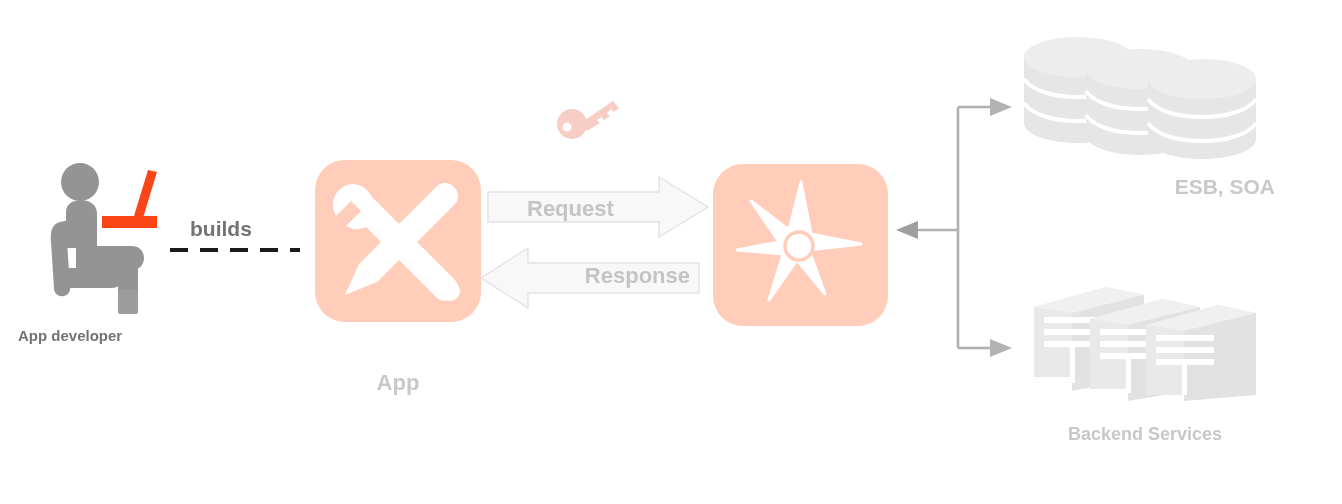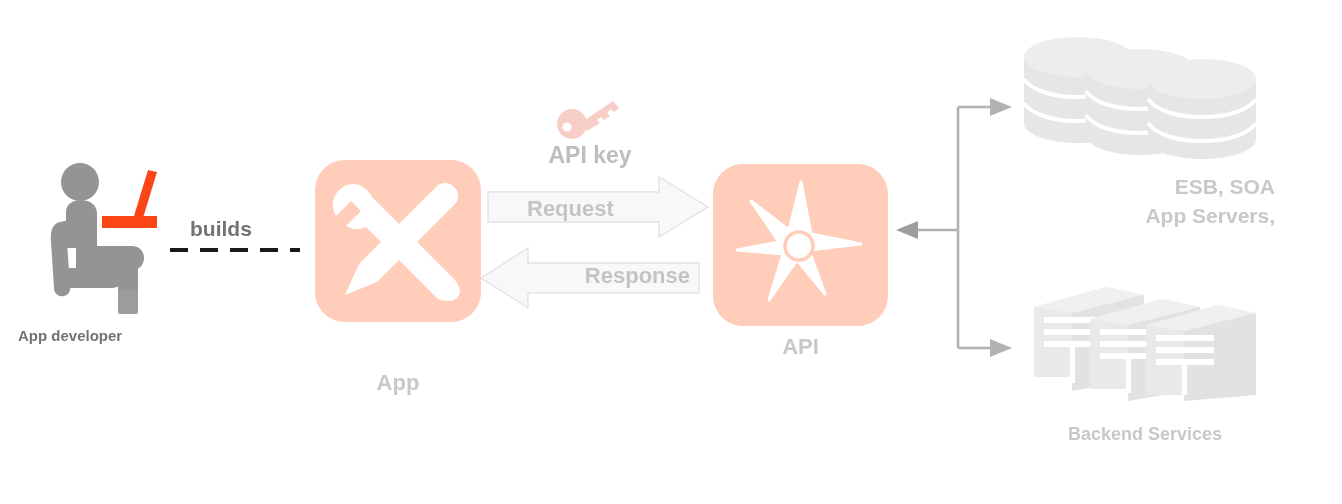--- a/index.html
+++ b/index.html
@@ -168,21 +168,20 @@
 
   <div class="abs" id="api-key-icon">
     <svg width="66" height="42" viewBox="0 0 66 42" xmlns="http://www.w3.org/2000/svg">
       <g fill="#f6cec5">
         <circle cx="16" cy="26" r="15"></circle>
         <circle cx="11" cy="29" r="4.5" fill="#ffffff"></circle>
         <path d="M26,24 L57,3 L63,10 L58,14 L55,11 L51,15 L54,18 L48,22 L45,19 L41,22 L44,25 L31,33 Z"></path>
       </g>
     </svg>
   </div>
-  <div class="abs lbl-gray-mid" id="api-key-label">API key</div>
 
   <div class="abs" id="request-arrow">
     <svg width="222" height="62" viewBox="0 0 222 62" xmlns="http://www.w3.org/2000/svg">
       <polygon points="1,16 172,16 172,1 221,31 172,61 172,46 1,46" fill="#f8f8f8" stroke="#e3e3e3" stroke-width="1.4"></polygon>
     </svg>
   </div>
   <div class="flow-text" id="request-text">Request</div>
 
   <div class="abs" id="response-arrow">
     <svg width="220" height="62" viewBox="0 0 220 62" xmlns="http://www.w3.org/2000/svg">
@@ -192,21 +191,20 @@
   <div class="flow-text" id="response-text">Response</div>
 
   <div class="abs node-box" id="api-box">
     <svg width="175" height="162" viewBox="0 0 175 162" xmlns="http://www.w3.org/2000/svg">
       <g fill="#ffffff" stroke="#ffffff" stroke-width="3" stroke-linejoin="round" stroke-linecap="round">
         <path d="M88,18 L76,66 L38,37 L66,78 L24,86 L70,90 L56,136 L84,96 L112,130 L96,86 L148,80 L98,70 Z"></path>
       </g>
       <circle cx="86" cy="82" r="14" fill="none" stroke="#ffcdb9" stroke-width="3.5"></circle>
     </svg>
   </div>
-  <div class="abs lbl-gray node-label" id="api-label">API</div>
 
   <div class="abs" id="backend-connectors">
     <svg width="130" height="280" viewBox="0 0 130 280" xmlns="http://www.w3.org/2000/svg">
       <g stroke="#b2b2b2" stroke-width="2.6" fill="none">
 
         <path d="M68,17 L68,258"></path>
 
         <path d="M68,17 L100,17"></path>
 
         <path d="M68,140 L28,140"></path>
@@ -247,21 +245,20 @@
       </g>
       <g stroke="#ffffff" stroke-width="4" fill="none">
         <path d="M130,64 C138,76 160,82 184,82 C208,82 230,76 238,64"></path>
         <path d="M130,88 C138,100 160,106 184,106 C208,106 230,100 238,88"></path>
       </g>
     </svg>
   </div>
 
   <div class="abs lbl-gray" id="esb-label">
     <div>ESB, SOA</div>
-    <div>App Servers,</div>
   </div>
 
   <div class="abs" id="server-stack">
     <svg width="235" height="120" viewBox="0 0 235 120" xmlns="http://www.w3.org/2000/svg">
 
       <polygon points="6,26 78,6 116,14 116,96 6,96" fill="#e9e9e9"></polygon>
       <polygon points="6,26 78,6 116,14 44,32" fill="#f0f0f0"></polygon>
       <polygon points="116,14 116,96 44,110 44,32" fill="#e2e2e2"></polygon>
       <g fill="#ffffff">
         <rect x="16" y="36" width="58" height="6"></rect>

